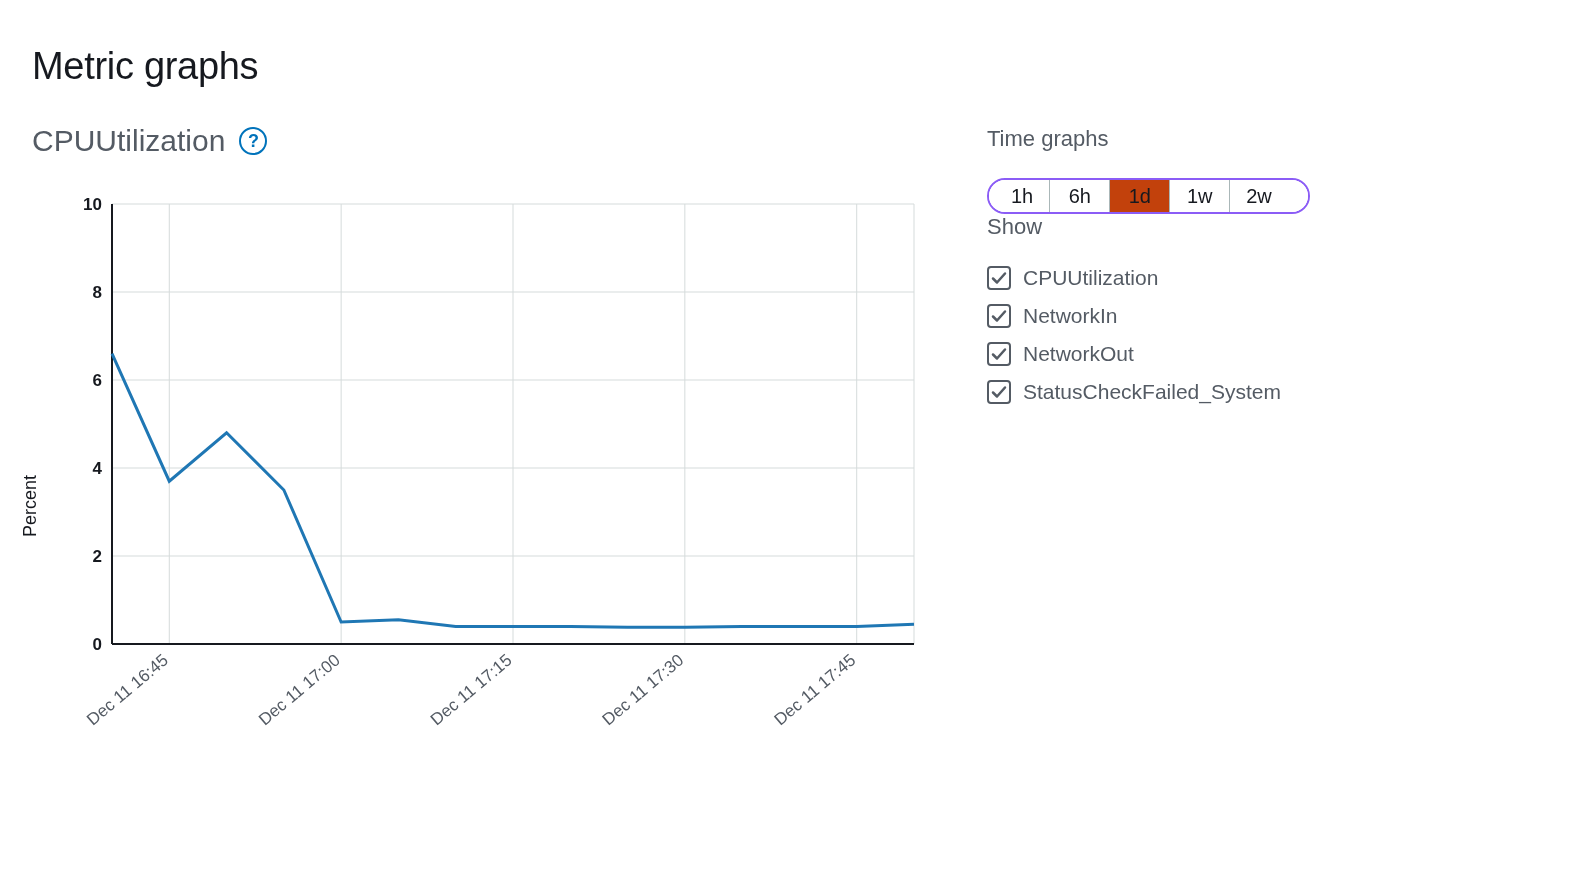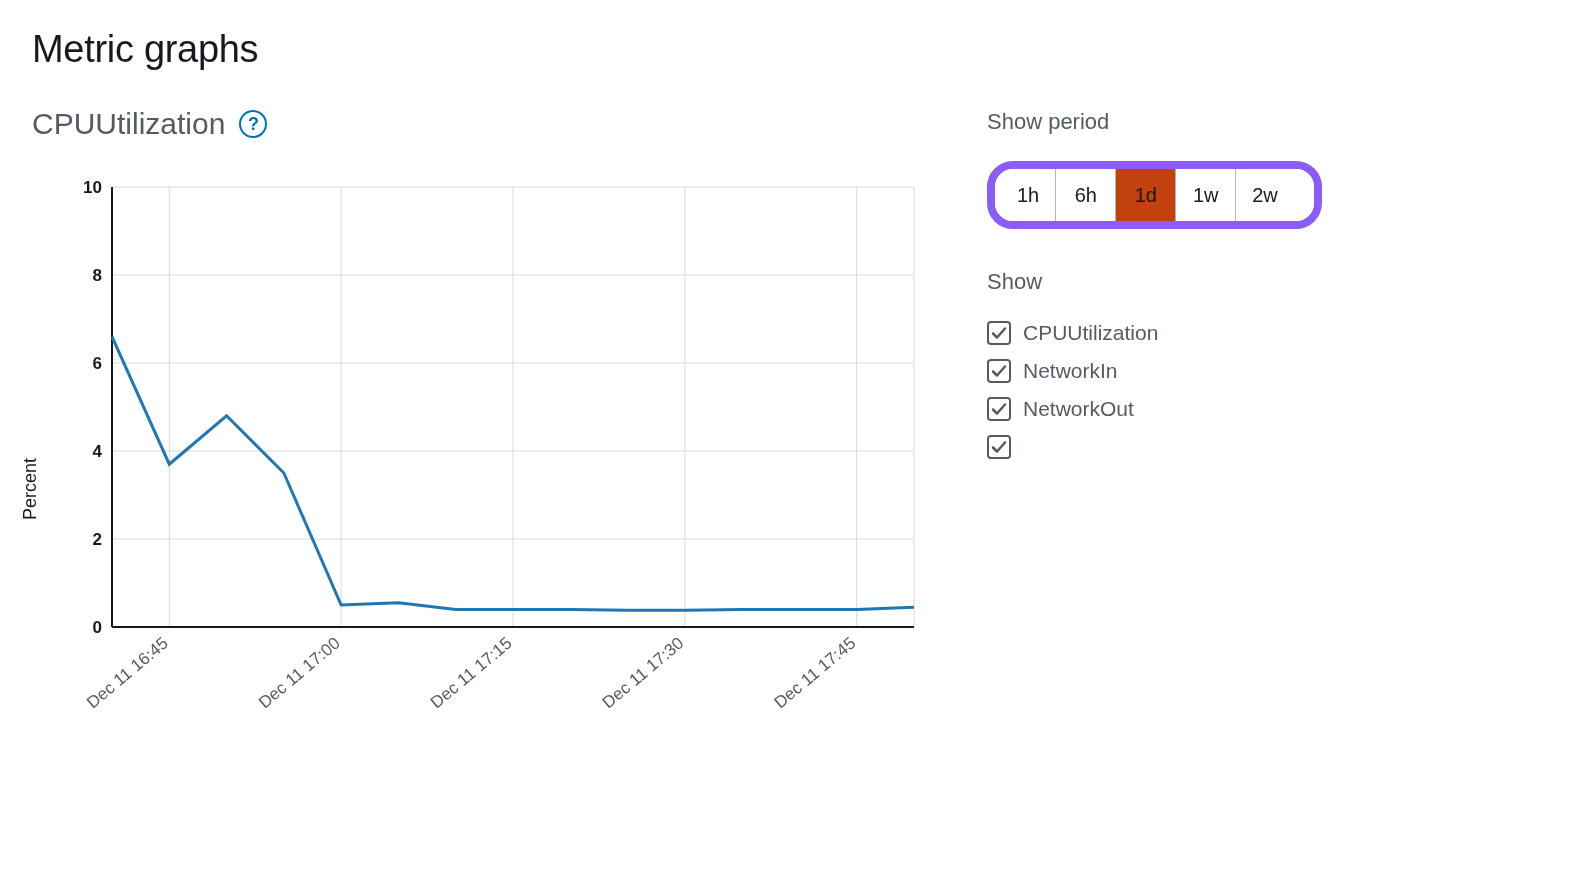--- a/index.html
+++ b/index.html
@@ -7,21 +7,21 @@
     margin: 0;
     padding: 28px 32px;
     font-family: "Amazon Ember", "Helvetica Neue", Arial, sans-serif;
     color: #16191f;
     background: #ffffff;
   }
   h1.page-title {
     font-size: 38px;
     font-weight: 400;
     color: #16191f;
-    margin: 0 0 36px 0;
+    margin: 17px 0 36px 0;
     letter-spacing: -0.3px;
   }
   .content-row {
     display: flex;
     gap: 55px;
     align-items: flex-start;
   }
   .chart-col {
     flex: 0 0 auto;
     width: 900px;
@@ -70,40 +70,40 @@
     padding-top: 2px;
   }
   .side-heading {
     font-size: 22px;
     font-weight: 400;
     color: #545b64;
     margin: 0 0 26px 0;
   }
   .seg-group {
     display: inline-flex;
-    border: 8px solid #8b5cf6;
+    border: 2px solid #8b5cf6;
     border-radius: 26px;
     overflow: hidden;
-    height: 68px;
+    height: 36px;
   }
   .seg-btn {
     border: none;
     background: #fff;
     padding: 0 16px;
     font-size: 20px;
     color: #16191f;
     cursor: pointer;
     border-left: 1px solid #aab7b8;
     min-width: 60px;
     font-family: inherit;
   }
   .seg-btn:first-child { border-left: none; padding-left: 22px; }
   .seg-btn:last-child { padding-right: 36px; }
   .seg-btn.active { background: #c2410c; }
-  .show-block { margin-top: 40px; }
+  .show-block { }
   .check-list { margin-top: 18px; }
   .check-item {
     display: flex;
     align-items: center;
     gap: 12px;
     margin-bottom: 14px;
   }
   .chk {
     width: 24px;
     height: 24px;
@@ -173,21 +173,21 @@
             <text x="0" y="0" transform="translate(620.8571428571429,468) rotate(-40)">Dec 11 17:30</text>
             <text x="0" y="0" transform="translate(792.7142857142858,468) rotate(-40)">Dec 11 17:45</text>
           </g>
           <path class="series-line" d="M48 159.60000000000002 L105.28571428571428 287.2 L162.57142857142856 238.8 L219.85714285714286 296 L277.1428571428571 428 L334.42857142857144 425.79999999999995 L391.7142857142857 432.4 L449 432.4 L506.2857142857143 432.4 L563.5714285714286 433.28 L620.8571428571429 433.28 L678.1428571428571 432.4 L735.4285714285714 432.4 L792.7142857142858 432.4 L850 430.2" stroke="#1f77b4"></path>
         </svg>
     </div>
   </div>
 
   <div class="side-col">
     <div>
-      <h3 class="side-heading">Show period</h3>
+      <h3 class="side-heading">Time graphs</h3>
       <div class="seg-group" id="seg-group">
           <button class="seg-btn">1h</button>
           <button class="seg-btn">6h</button>
           <button class="seg-btn active">1d</button>
           <button class="seg-btn">1w</button>
           <button class="seg-btn">2w</button>
         </div>
     </div>
 
     <div class="show-block">
@@ -216,18 +216,19 @@
               </svg>
             </span>
             <span class="check-label">NetworkOut</span>
           </div>
           <div class="check-item">
             <span class="chk">
               <svg viewBox="0 0 16 16">
                 <polyline points="2,8.5 6,12.5 14,3.5" fill="none" stroke="#545b64" stroke-width="2.5" stroke-linecap="round" stroke-linejoin="round"></polyline>
               </svg>
             </span>
+            <span class="check-label">StatusCheckFailed_System</span>
           </div>
         </div>
     </div>
   </div>
 
 </div>
 
 </body></html>

